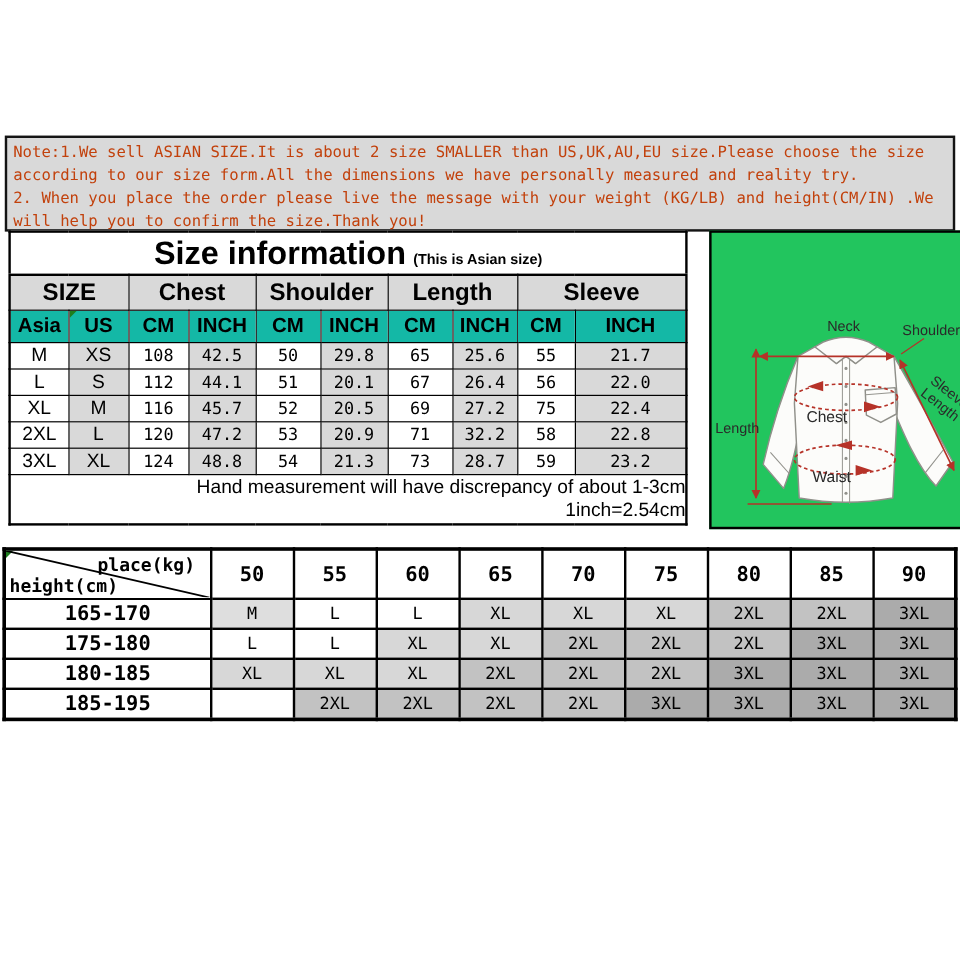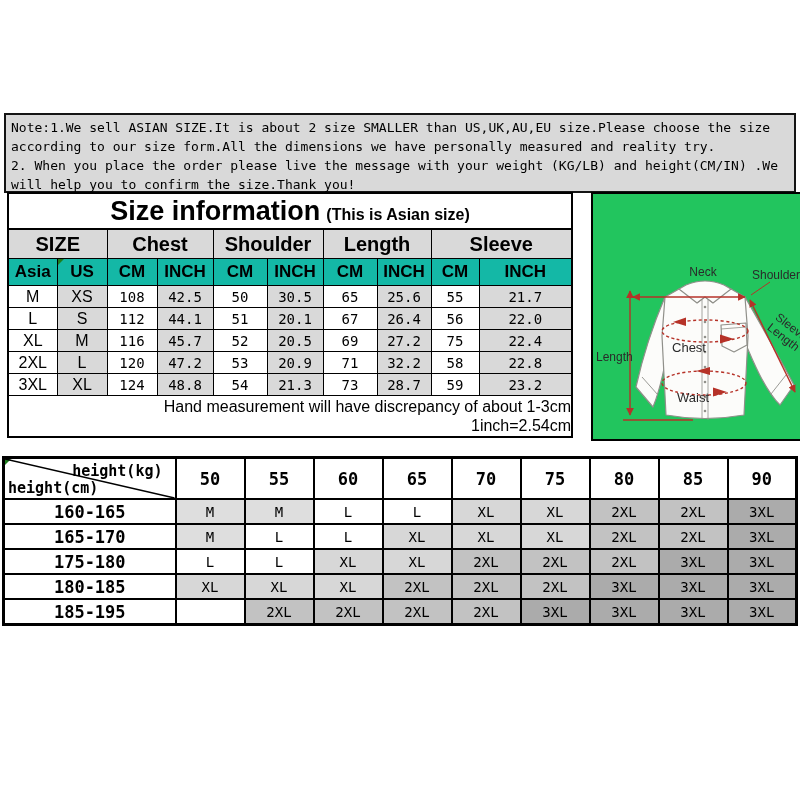--- a/index.html
+++ b/index.html
@@ -2,32 +2,32 @@
 <html><head>
 <meta charset="utf-8">
 <style>
   html,body{margin:0;padding:0;background:#fff;}
   .page{position:relative;width:800px;height:800px;background:#fff;overflow:hidden;
         font-family:"Liberation Sans",sans-serif;color:#000;}
 
   
   .note{position:absolute;left:4px;top:113px;width:781px;height:70px;
         background:#d9d9d9;border:2px solid #141414;
-        font:13px/19px "DejaVu Sans Mono",monospace;color:#000000;
+        font:13px/19px "DejaVu Sans Mono",monospace;color:#c2410c;
         padding:3px 2px 3px 5px;white-space:pre-line;}
 
   
   #sizeTable{position:absolute;left:7px;top:192px;width:564px;
              border-collapse:collapse;table-layout:fixed;background:#fff;
              border:2px solid #000;}
   #sizeTable th,#sizeTable td{border:1px solid #000;text-align:center;
              vertical-align:middle;padding:0;overflow:hidden;}
   #sizeTable .title-row th{height:34px;background:#fff;border-bottom:2px solid #000;
              font:bold 27px "Liberation Sans",sans-serif;}
-  #sizeTable .title-suffix{font-size:16px;margin-left:6px;}
+  #sizeTable .title-suffix{font-size:12px;margin-left:6px;}
   #sizeTable .group-row th{height:28px;background:#d9d9d9;
              font:bold 20px "Liberation Sans",sans-serif;}
   #sizeTable .sub-row th{height:26px;background:#14b8a6;position:relative;
              font:bold 17px "Liberation Sans",sans-serif;}
   #sizeTable tbody td{height:21px;font:14px "DejaVu Sans Mono",monospace;}
   #sizeTable tbody td:nth-child(-n+2){font:16px "Liberation Sans",sans-serif;}
   #sizeTable tbody td:nth-child(even){background:#d9d9d9;}
   #sizeTable .foot-row td{height:38px;text-align:right;padding:1px 0 1px 4px;
              font:16px/19px "Liberation Sans",sans-serif;background:#fff;}
 
@@ -105,21 +105,21 @@
         <th>INCH</th>
       </tr>
     </thead>
     <tbody>
       <tr>
         <td>M</td>
           <td>XS</td>
           <td>108</td>
           <td>42.5</td>
           <td>50</td>
-          <td>30.5</td>
+          <td>29.8</td>
           <td>65</td>
           <td>25.6</td>
           <td>55</td>
           <td>21.7</td>
       </tr>
       <tr>
         <td>L</td>
           <td>S</td>
           <td>112</td>
           <td>44.1</td>
@@ -251,48 +251,36 @@
         <col style="width:69px">
       <col style="width:69px">
     </colgroup>
     <thead>
       <tr class="mx-head">
         <th class="corner-cell">
           <span class="green-tri"></span>
           <svg class="diag-line" viewBox="0 0 100 100" preserveAspectRatio="none">
               <line x1="0" y1="0" x2="100" y2="100" stroke="#000" stroke-width="1.5" vector-effect="non-scaling-stroke"></line>
             </svg>
-          <span class="corner-top">height(kg)</span>
+          <span class="corner-top">place(kg)</span>
           <span class="corner-bottom">height(cm)</span>
         </th>
         <th>50</th>
         <th>55</th>
         <th>60</th>
         <th>65</th>
         <th>70</th>
         <th>75</th>
         <th>80</th>
         <th>85</th>
         <th>90</th>
       </tr>
     </thead>
     <tbody>
       <tr>
-        <th>160-165</th>
-        <td class="s-M">M</td>
-          <td class="s-M">M</td>
-          <td class="s-L">L</td>
-          <td class="s-L">L</td>
-          <td class="s-XL">XL</td>
-          <td class="s-XL">XL</td>
-          <td class="s-2XL">2XL</td>
-          <td class="s-2XL">2XL</td>
-          <td class="s-3XL">3XL</td>
-      </tr>
-      <tr>
         <th>165-170</th>
         <td class="s-M">M</td>
           <td class="s-L">L</td>
           <td class="s-L">L</td>
           <td class="s-XL">XL</td>
           <td class="s-XL">XL</td>
           <td class="s-XL">XL</td>
           <td class="s-2XL">2XL</td>
           <td class="s-2XL">2XL</td>
           <td class="s-3XL">3XL</td>

